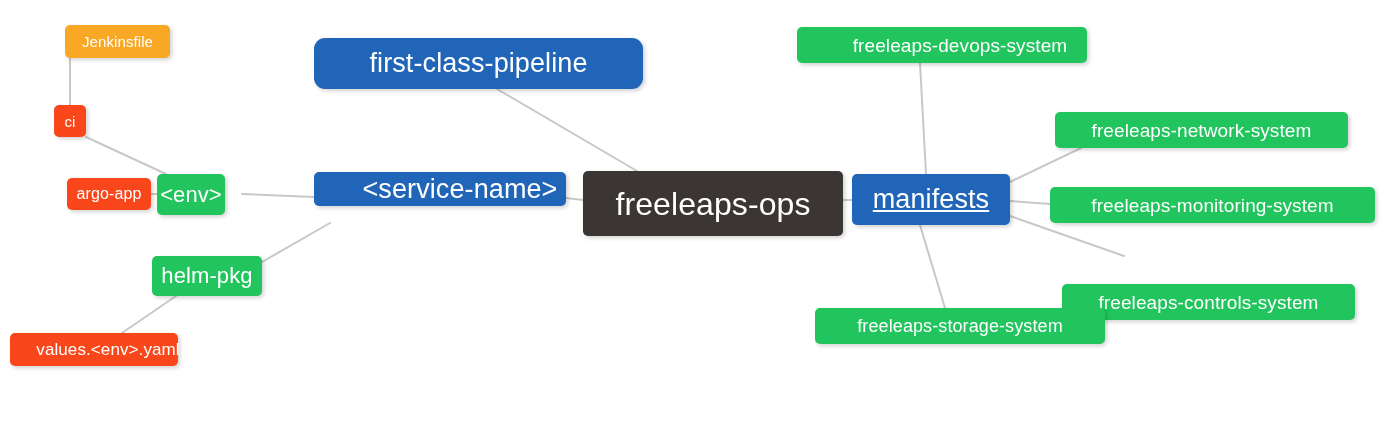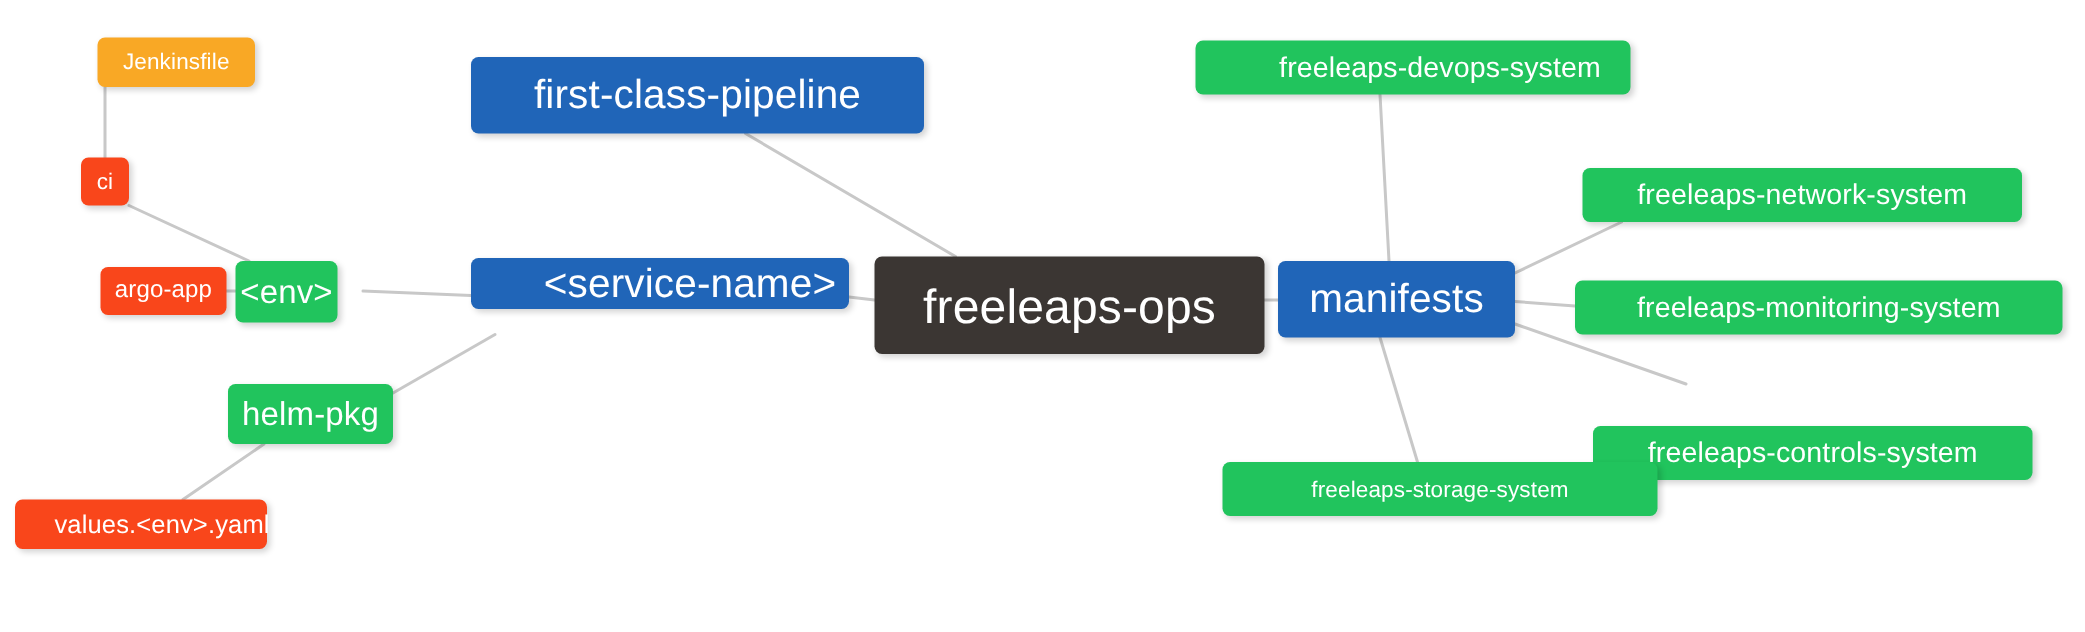--- a/index.html
+++ b/index.html
@@ -82,41 +82,41 @@
       </div>
       <div class="node" style="left: 157px; top: 174px; width: 68px; height: 41px; background: rgb(33, 196, 93); font-size: 22px;">
         <span class="node-label">&lt;env&gt;</span>
       </div>
       <div class="node" style="left: 152px; top: 256px; width: 110px; height: 40px; background: rgb(33, 196, 93); font-size: 22px;">
         <span class="node-label">helm-pkg</span>
       </div>
       <div class="node" style="left: 10px; top: 333px; width: 168px; height: 33px; background: rgb(249, 70, 27); font-size: 17px; padding-left: 28px;">
         <span class="node-label">values.&lt;env&gt;.yaml</span>
       </div>
-      <div class="node" style="left: 314px; top: 38px; width: 302px; height: 51px; background: rgb(32, 101, 184); font-size: 27px;">
+      <div class="node" style="left: 314px; top: 38px; width: 329px; height: 51px; background: rgb(32, 101, 184); font-size: 27px; border-radius: 11px;">
         <span class="node-label">first-class-pipeline</span>
       </div>
       <div class="node" style="left: 314px; top: 172px; width: 252px; height: 34px; background: rgb(32, 101, 184); font-size: 27px; padding-left: 40px;">
         <span class="node-label">&lt;service-name&gt;</span>
       </div>
       <div class="node" style="left: 583px; top: 171px; width: 260px; height: 65px; background: rgb(59, 54, 51); font-size: 32px;">
         <span class="node-label">freeleaps-ops</span>
       </div>
-      <div class="node" style="left: 852px; top: 174px; width: 158px; height: 51px; background: rgb(32, 101, 184); font-size: 27px;">
+      <div class="node" style="left: 852px; top: 174px; width: 158px; height: 51px; background: rgb(32, 101, 184); font-size: 27px; text-decoration: underline;">
         <span class="node-label">manifests</span>
       </div>
       <div class="node" style="left: 797px; top: 27px; width: 290px; height: 36px; background: rgb(33, 196, 93); font-size: 19px; padding-left: 36px;">
         <span class="node-label">freeleaps-devops-system</span>
       </div>
       <div class="node" style="left: 1055px; top: 112px; width: 293px; height: 36px; background: rgb(33, 196, 93); font-size: 19px;">
         <span class="node-label">freeleaps-network-system</span>
       </div>
       <div class="node" style="left: 1050px; top: 187px; width: 325px; height: 36px; background: rgb(33, 196, 93); font-size: 19px;">
         <span class="node-label">freeleaps-monitoring-system</span>
       </div>
       <div class="node" style="left: 1062px; top: 256px; width: 293px; height: 36px; background: rgb(33, 196, 93); font-size: 19px; margin-top: 28px;">
         <span class="node-label">freeleaps-controls-system</span>
       </div>
-      <div class="node" style="left: 815px; top: 308px; width: 290px; height: 36px; background: rgb(33, 196, 93); font-size: 15px;">
+      <div class="node" style="left: 815px; top: 308px; width: 290px; height: 36px; background: rgb(33, 196, 93); font-size: 18px;">
         <span class="node-label">freeleaps-storage-system</span>
       </div>
     </div>
 </div>
 
 </body></html>

